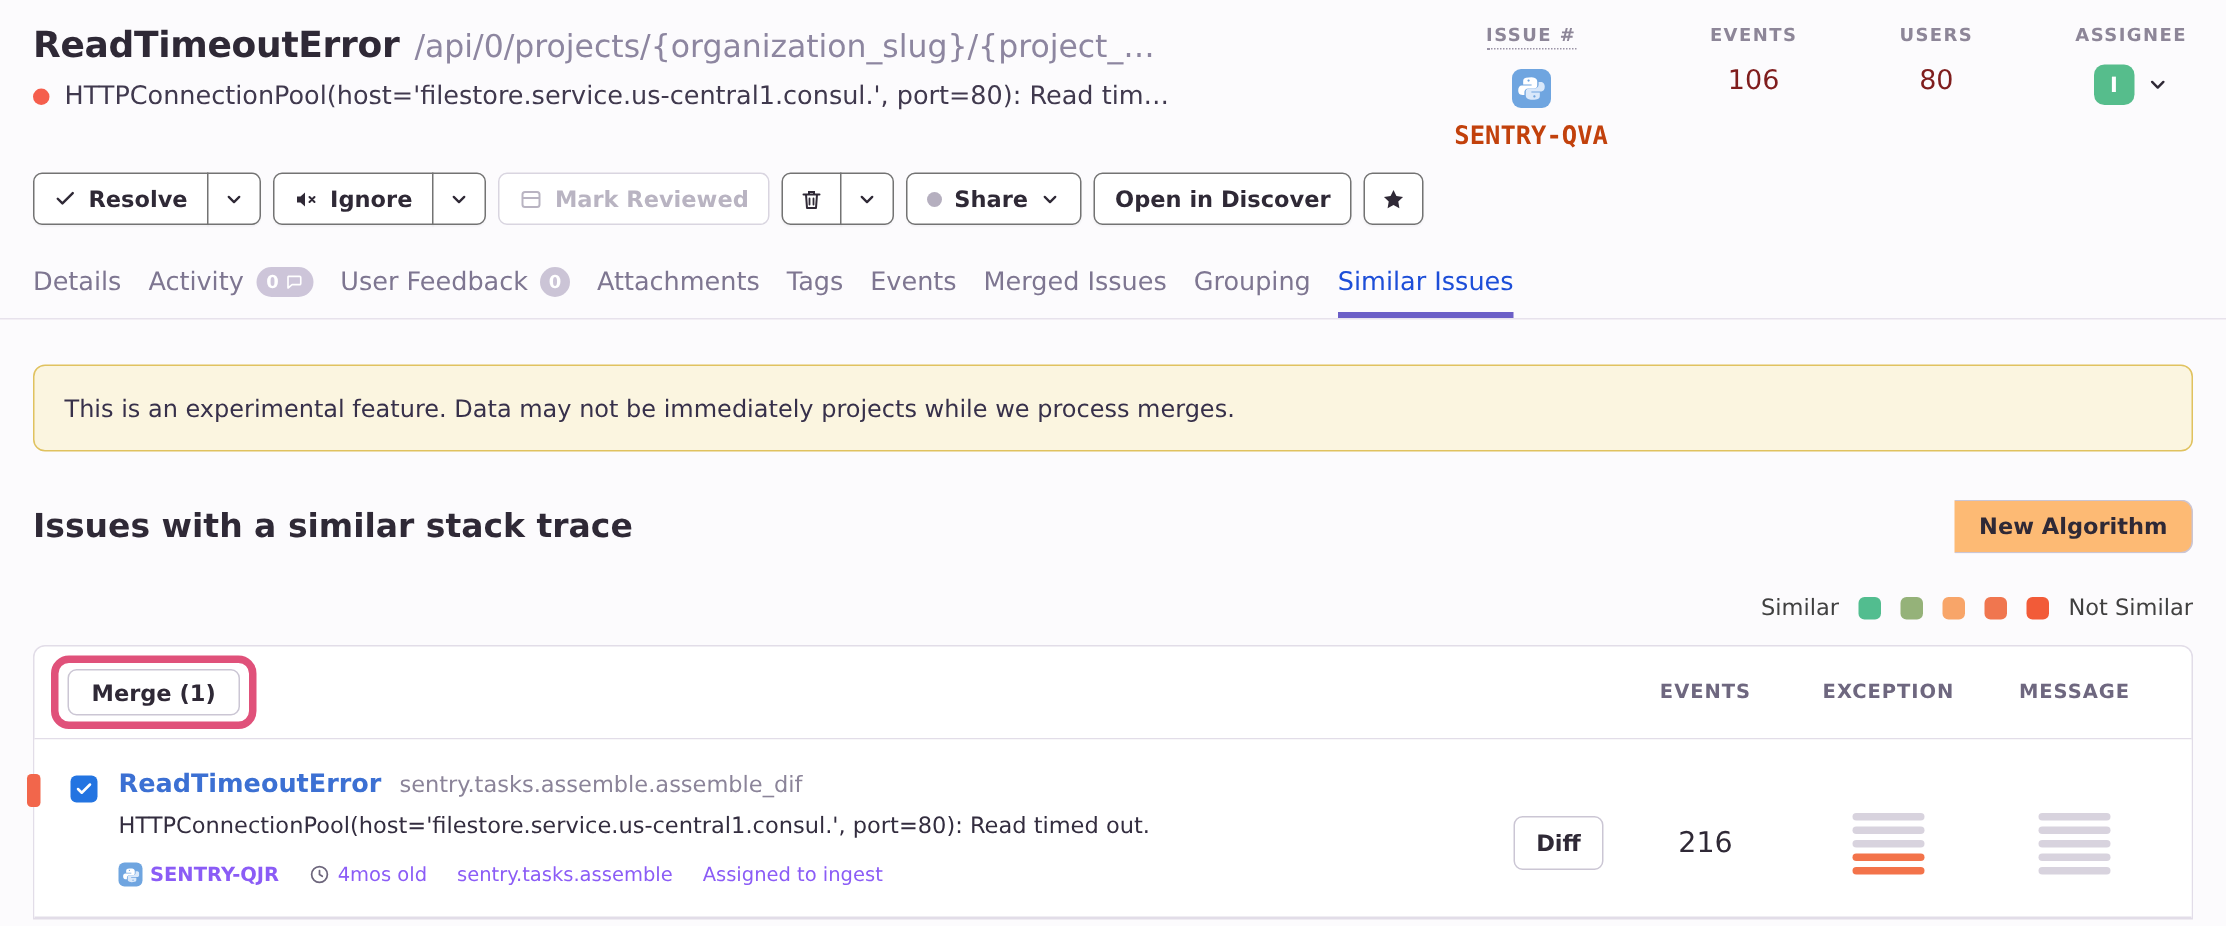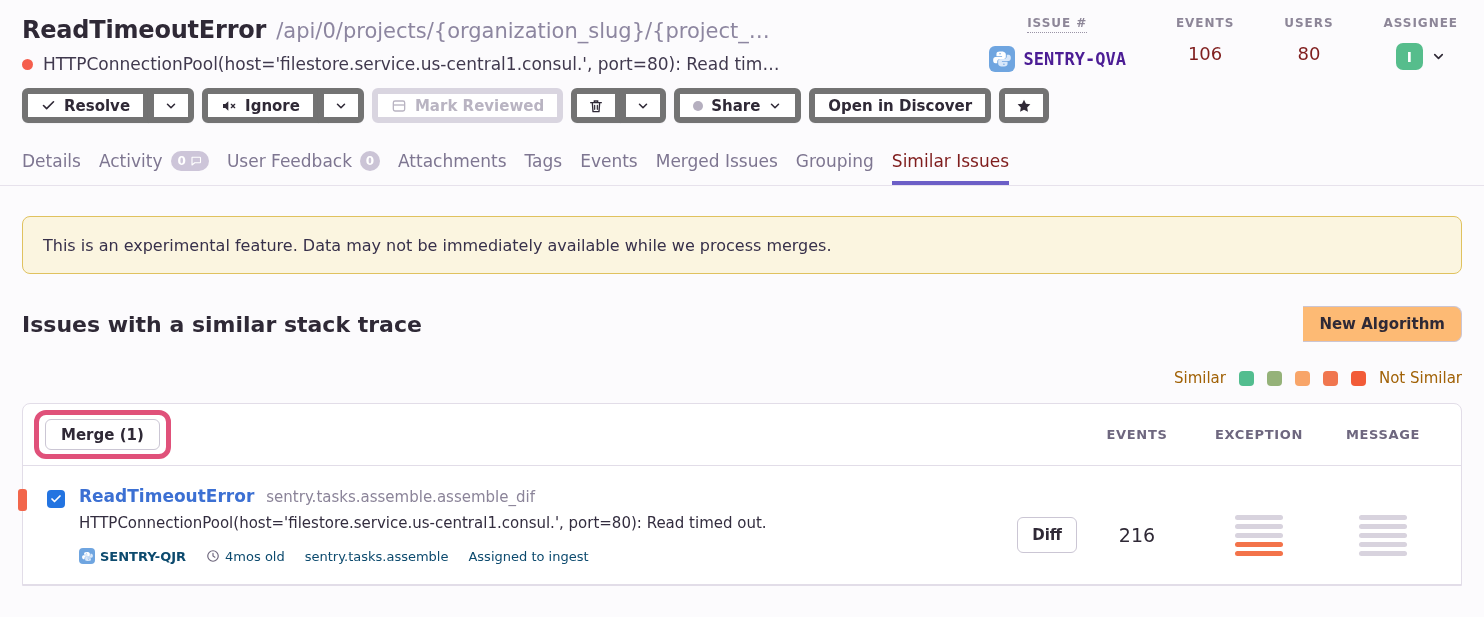--- a/index.html
+++ b/index.html
@@ -13,53 +13,53 @@
   svg { display:block; }
 
   
   .issue-header { display:flex; justify-content:space-between; margin:16px 22px 0; }
   .title-line { display:flex; align-items:baseline; white-space:nowrap; }
   .issue-title { font-size:24px; font-weight:700; letter-spacing:-0.2px; }
   .issue-path { font-size:21px; color:#8d86a0; margin-left:10px; }
   .culprit-line { margin-top:10px; display:flex; align-items:center; gap:10px; font-size:17px; color:#40394e; }
   .level-dot { width:11px; height:11px; border-radius:50%; background:#f55e4d; flex:none; }
 
-  .stats { display:flex; gap:50px; padding-right:4px; flex:none; }
+  .stats { display:flex; gap:68px; padding-right:4px; flex:none; }
   .stat { display:flex; flex-direction:column; align-items:center; gap:13px; }
   .stat-label { font-size:12px; font-weight:700; color:#8d8698; letter-spacing:.08em; }
   .stat-label.dotted { border-bottom:1px dotted #9a93a6; padding-bottom:2px; }
   .stat-num { font-size:18px; color:#7f1d1d; }
   .issue-id-value { display:flex; align-items:center; gap:9px;
-    font-family:"DejaVu Sans Mono","Liberation Mono",monospace; font-size:17px; font-weight:700; color:#4c1d95; }
+    font-family:"DejaVu Sans Mono","Liberation Mono",monospace; font-size:17px; font-weight:700; color:#c2410c;flex-direction:column; }
   .py-icon { background:#6fa5e0; display:flex; align-items:center; justify-content:center; flex:none; }
   .py-icon.lg { width:26px; height:26px; border-radius:6px; }
   .py-icon.sm { width:16px; height:16px; border-radius:4px; }
   .assignee-wrap { display:flex; align-items:center; gap:8px; cursor:pointer; }
   .avatar { width:27px; height:27px; border-radius:7px; background:#56bd8c; color:#fff;
     font-size:14px; font-weight:700; display:flex; align-items:center; justify-content:center; }
 
   
   .toolbar { margin:14px 22px 0; display:flex; gap:8px; align-items:center; }
   .btn { height:35px; display:inline-flex; align-items:center; gap:8px; padding:0 13px;
-    background:#fff; border:6px solid #737373; border-radius:6px;
+    background:#fff; border:1px solid #737373; border-radius:6px;
     font-size:15px; font-weight:700; color:#2f2936; cursor:pointer;
     font-family:inherit; box-shadow:0 1px 1px rgba(50,40,70,.04); }
   .btn-group { display:inline-flex; }
   .btn-group .btn:first-child { border-radius:6px 0 0 6px; }
   .btn-group .btn:last-child { border-radius:0 6px 6px 0; margin-left:-1px; padding:0 10px; }
   .btn.disabled { color:#b9b4c2; border-color:#d9d5e0; box-shadow:none; cursor:default; }
   .btn.icon-only { padding:0 11px; }
   .share-dot { width:10px; height:10px; border-radius:50%; background:#b5afbf; }
 
   
   .tabs-wrap { margin-top:28px; border-bottom:1px solid #e7e2ec; }
   .tabs { display:flex; gap:18px; margin:0 22px; }
   .tab { display:flex; align-items:center; gap:8px; font-size:17px; color:#7e7691;
     padding-bottom:14px; cursor:pointer; }
-  .tab.active { color:#7f1d1d; box-shadow:inset 0 -4px 0 #6c5fc7; }
+  .tab.active { color:#1d4ed8; box-shadow:inset 0 -4px 0 #6c5fc7; }
   .badge-pill { background:#cdc5d9; color:#fff; border-radius:999px; height:20px;
     padding:0 7px; display:flex; align-items:center; gap:4px; font-size:12px; font-weight:700; }
   .badge-circle { background:#cbc4d6; color:#fff; border-radius:50%; width:20px; height:20px;
     display:flex; align-items:center; justify-content:center; font-size:12px; font-weight:700; }
 
   
   .banner { margin:30px 22px 0; height:58px; display:flex; align-items:center; padding:0 20px;
     background:#fbf5e0; border:1px solid #e0c25f; border-radius:8px;
     font-size:16px; font-weight:500; color:#37304a; }
 
@@ -67,21 +67,21 @@
   .similar-head { margin:32px 22px 0; display:flex; justify-content:space-between; align-items:center; }
   .section-heading { font-size:22px; font-weight:700; }
   .algo-toggle { display:flex; }
   .toggle-btn { height:36px; padding:0 16px; display:flex; align-items:center;
     font-size:15px; font-weight:700; cursor:pointer; font-family:inherit; }
   .toggle-btn.active { background:#6c5fc7; color:#fff; border:1px solid #6c5fc7; border-radius:8px 0 0 8px; }
   .toggle-btn.inactive { background:#fdba74; color:#2f2936; border:1px solid #cbc5d3; border-left:none; border-radius:0 8px 8px 0; }
 
   
   .legend { margin:27px 22px 0; display:flex; justify-content:flex-end; align-items:center;
-    gap:13px; font-size:15px; color:#a16207; }
+    gap:13px; font-size:15px; color:#404040; }
   .swatch { width:15px; height:15px; border-radius:4px; }
 
   
   .panel { margin:16px 22px 0; background:#fff; border:1px solid #e2dde8; border-radius:8px 8px 0 0; }
   .panel-header { height:62px; display:flex; align-items:center; justify-content:space-between;
     padding:0 16px 0 24px; border-bottom:1px solid #e2dde8; }
   .annotation-ring { border:5px solid #e0517a; border-radius:12px; padding:4px 6px; margin-left:-13px; }
   .merge-btn { height:31px; padding:0 15px; background:#fff; border:1px solid #cbc6d4; border-radius:6px;
     font-size:15px; font-weight:700; color:#2f2936; cursor:pointer; font-family:inherit; }
   .head-cols { display:flex; align-items:center; }
@@ -92,25 +92,25 @@
 
   .issue-row { position:relative; display:flex; padding:20px 16px 0 24px; background:#fff; border-bottom:1px solid #e2dde8; }
   .level-bar { position:absolute; left:-5px; top:23px; width:9px; height:22px; border-radius:3px; background:#f2664b; }
   .checkbox { width:18px; height:18px; border-radius:4px; background:#2374e1; margin:4px 14px 0 0;
     display:flex; align-items:center; justify-content:center; cursor:pointer; flex:none; }
   .row-main { flex:1; min-width:0; padding-bottom:20px; }
   .row-title-line { display:flex; align-items:baseline; gap:12px; }
   .row-link { color:#3c70d3; font-size:17px; font-weight:700; text-decoration:none; cursor:pointer; }
   .row-crumb { color:#8b8499; font-size:15px; }
   .row-message { margin-top:8px; font-size:15px; color:#332d3f; }
-  .row-meta { margin-top:16px; display:flex; align-items:center; gap:20px; font-size:13px; color:#0c4a6e; }
+  .row-meta { margin-top:16px; display:flex; align-items:center; gap:20px; font-size:13px; color:#8b5cf6; }
   .meta-item { display:flex; align-items:center; gap:5px; }
   .short-id { font-weight:700; }
   .row-cols { display:flex; align-items:center; align-self:center; flex:none; }
-  .diff-cell { width:76px; display:flex; justify-content:flex-end; }
+  .diff-cell { width:76px; display:flex; justify-content:center; }
   .diff-btn { height:36px; padding:0 14px; background:#fff; border:1px solid #cbc6d4; border-radius:6px;
     font-size:15px; font-weight:700; color:#2f2936; cursor:pointer; font-family:inherit; }
   .events-cell { width:120px; text-align:center; font-size:19px; color:#2f2936; }
   .bars-cell { width:124px; display:flex; flex-direction:column; align-items:center; gap:4px; }
   .bar { width:48px; height:5px; border-radius:2.5px; }
   .bar.gray { background:#d8d3de; }
   .bar.orange { background:#f3734a; }
 </style>
 </head>
 <body>
@@ -280,21 +280,21 @@
       <span class="tab">
           <span>Grouping</span>
         </span>
       <span class="tab active">
           <span>Similar Issues</span>
         </span>
     </nav>
   </div>
 
   <div class="banner">
-    <span>This is an experimental feature. Data may not be immediately available while we process merges.</span>
+    <span>This is an experimental feature. Data may not be immediately projects while we process merges.</span>
   </div>
 
   <div class="similar-head">
     <h2 class="section-heading">Issues with a similar stack trace</h2>
     <div class="algo-toggle">
       <button class="toggle-btn inactive">
         <span>New Algorithm</span>
       </button>
     </div>
   </div>

